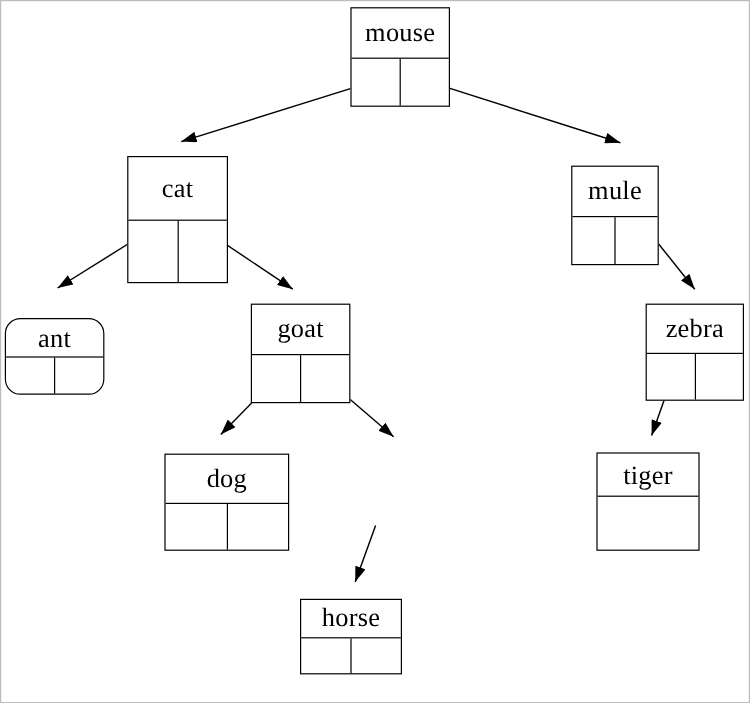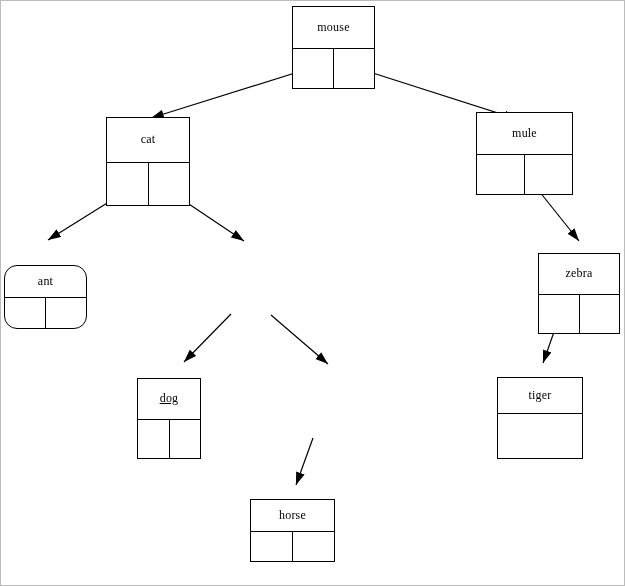--- a/index.html
+++ b/index.html
@@ -19,21 +19,21 @@
     position:absolute;
     border:1px solid #000;
     background:#fff;
     display:flex;flex-direction:column;
     box-sizing:border-box;
   }
   .node-label{
     height:50%;
     border-bottom:1px solid #000;
     display:flex;align-items:center;justify-content:center;
-    font-size:12px;color:#000;
+    font-size:22px;color:#000;
     letter-spacing:0.2px;
   }
   .node-cells{
     flex:1;display:flex;
   }
   .cell{flex:1;}
   .cell-left{border-right:1px solid #000;}
 </style>
 </head>
 <body>
@@ -60,54 +60,61 @@
   </svg>
 
   <div class="node" style="left:291px;top:5px;width:83px;height:83px;">
     <div class="node-label">mouse</div>
     <div class="node-cells">
       <div class="cell cell-left"></div>
       <div class="cell"></div>
     </div>
   </div>
 
-  <div class="node" style="left:105px;top:116px;width:84px;height:89px;">
+  <div class="node" style="left:105px;top:129px;width:84px;height:106px;">
     <div class="node-label">cat</div>
     <div class="node-cells">
       <div class="cell cell-left"></div>
       <div class="cell"></div>
     </div>
   </div>
 
-  <div class="node" style="left:475px;top:111px;width:97px;height:83px;">
+  <div class="node" style="left:475px;top:137px;width:73px;height:83px;">
     <div class="node-label">mule</div>
     <div class="node-cells">
       <div class="cell cell-left"></div>
       <div class="cell"></div>
     </div>
   </div>
 
   <div class="node" style="left:3px;top:264px;width:83px;height:64px;border-radius:13px;">
     <div class="node-label">ant</div>
     <div class="node-cells">
       <div class="cell cell-left"></div>
       <div class="cell"></div>
     </div>
   </div>
 
+  <div class="node" style="left:208px;top:252px;width:83px;height:83px;">
+    <div class="node-label">goat</div>
+    <div class="node-cells">
+      <div class="cell cell-left"></div>
+      <div class="cell"></div>
+    </div>
+  </div>
 
   <div class="node" style="left:537px;top:252px;width:82px;height:81px;justify-content:flex-end;">
     <div class="node-label">zebra</div>
     <div class="node-cells">
       <div class="cell cell-left"></div>
       <div class="cell"></div>
     </div>
   </div>
 
-  <div class="node" style="left:136px;top:377px;width:64px;height:81px;text-decoration:underline;">
+  <div class="node" style="left:136px;top:377px;width:104px;height:81px;">
     <div class="node-label">dog</div>
     <div class="node-cells">
       <div class="cell cell-left"></div>
       <div class="cell"></div>
     </div>
   </div>
 
 
   <div class="node" style="left:496px;top:376px;width:86px;height:82px;gap:44px;">
     <div class="node-label">tiger</div>

